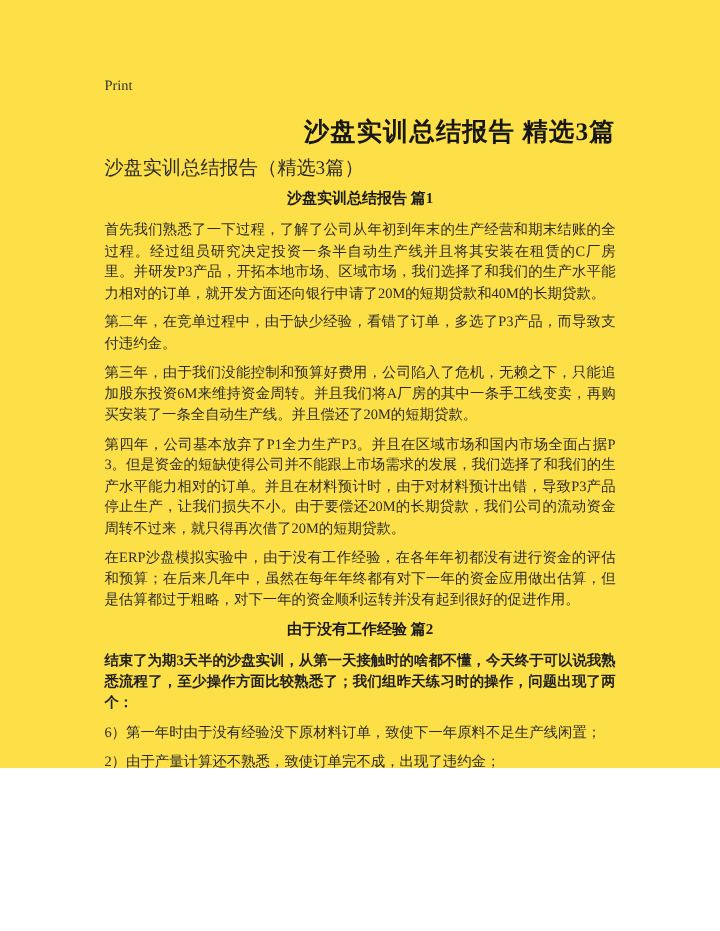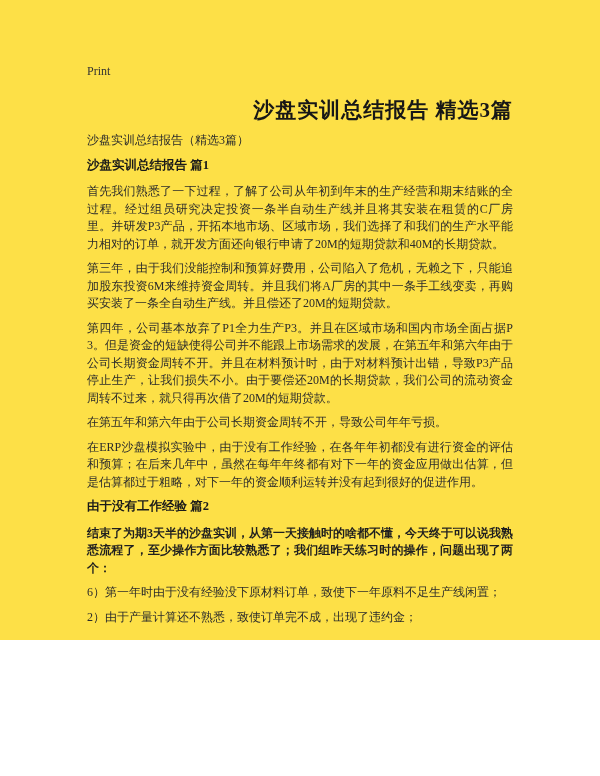--- a/index.html
+++ b/index.html
@@ -32,30 +32,31 @@
     font-weight: bold;
     line-height: 26px;
     text-align: right;
     margin: 0 0 9px 0;
     padding-left: 56px; 
     color: #171717;
     letter-spacing: 1px;
     white-space: nowrap;
   }
   .subtitle {
-    font-size: 12px;
+    font-size: 16px;
     line-height: 17.5px;
     margin: 0 0 7px 0;
   }
   .section-heading {
     font-size: 12.5px;
     font-weight: bold;
     line-height: 17.5px;
     margin: 0 0 9px 0;
     color: #1a1a1a;
+    text-align: center;
   }
   .para {
     font-size: 12px;
     line-height: 17.5px;
     margin: 0 0 7px 0;
     text-align: justify;
     word-break: break-all;
   }
   .para.bold {
     font-weight: bold;
@@ -70,23 +71,23 @@
 
     <div class="print-label">Print</div>
 
     <h1 class="doc-title">沙盘实训总结报告 精选3篇</h1>
 
     <p class="subtitle">沙盘实训总结报告（精选3篇）</p>
 
     <h2 class="section-heading">沙盘实训总结报告 篇1</h2>
 
     <p class="para">首先我们熟悉了一下过程，了解了公司从年初到年末的生产经营和期末结账的全过程。经过组员研究决定投资一条半自动生产线并且将其安装在租赁的C厂房里。并研发P3产品，开拓本地市场、区域市场，我们选择了和我们的生产水平能力相对的订单，就开发方面还向银行申请了20M的短期贷款和40M的长期贷款。</p>
+    <p class="para">第二年，在竞单过程中，由于缺少经验，看错了订单，多选了P3产品，而导致支付违约金。</p>
     <p class="para">第三年，由于我们没能控制和预算好费用，公司陷入了危机，无赖之下，只能追加股东投资6M来维持资金周转。并且我们将A厂房的其中一条手工线变卖，再购买安装了一条全自动生产线。并且偿还了20M的短期贷款。</p>
-    <p class="para">第四年，公司基本放弃了P1全力生产P3。并且在区域市场和国内市场全面占据P3。但是资金的短缺使得公司并不能跟上市场需求的发展，在第五年和第六年由于公司长期资金周转不开。并且在材料预计时，由于对材料预计出错，导致P3产品停止生产，让我们损失不小。由于要偿还20M的长期贷款，我们公司的流动资金周转不过来，就只得再次借了20M的短期贷款。</p>
-    <p class="para">在第五年和第六年由于公司长期资金周转不开，导致公司年年亏损。</p>
+    <p class="para">第四年，公司基本放弃了P1全力生产P3。并且在区域市场和国内市场全面占据P3。但是资金的短缺使得公司并不能跟上市场需求的发展，我们选择了和我们的生产水平能力相对的订单。并且在材料预计时，由于对材料预计出错，导致P3产品停止生产，让我们损失不小。由于要偿还20M的长期贷款，我们公司的流动资金周转不过来，就只得再次借了20M的短期贷款。</p>
     <p class="para">在ERP沙盘模拟实验中，由于没有工作经验，在各年年初都没有进行资金的评估和预算；在后来几年中，虽然在每年年终都有对下一年的资金应用做出估算，但是估算都过于粗略，对下一年的资金顺利运转并没有起到很好的促进作用。</p>
 
     <h2 class="section-heading">由于没有工作经验 篇2</h2>
 
     <p class="para bold">结束了为期3天半的沙盘实训，从第一天接触时的啥都不懂，今天终于可以说我熟悉流程了，至少操作方面比较熟悉了；我们组昨天练习时的操作，问题出现了两个：</p>
 
     <p class="para">6）第一年时由于没有经验没下原材料订单，致使下一年原料不足生产线闲置；</p>
     <p class="para">2）由于产量计算还不熟悉，致使订单完不成，出现了违约金；</p>
 
   </div>

